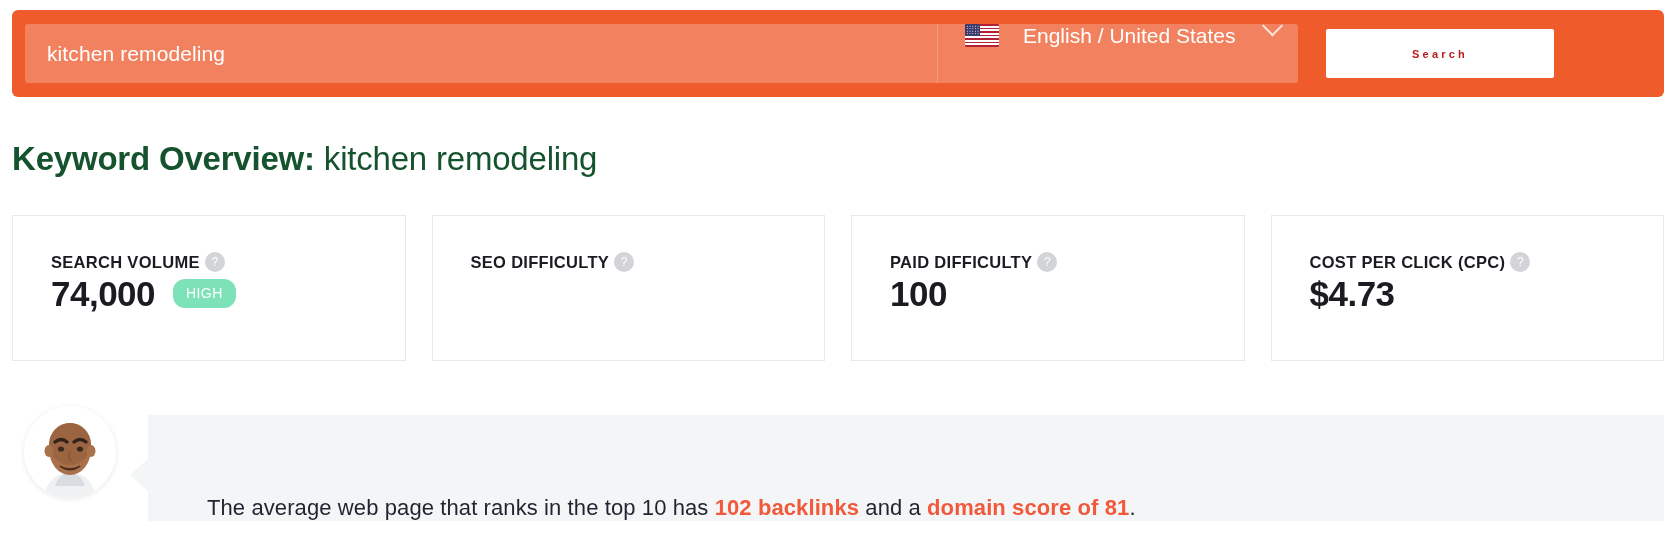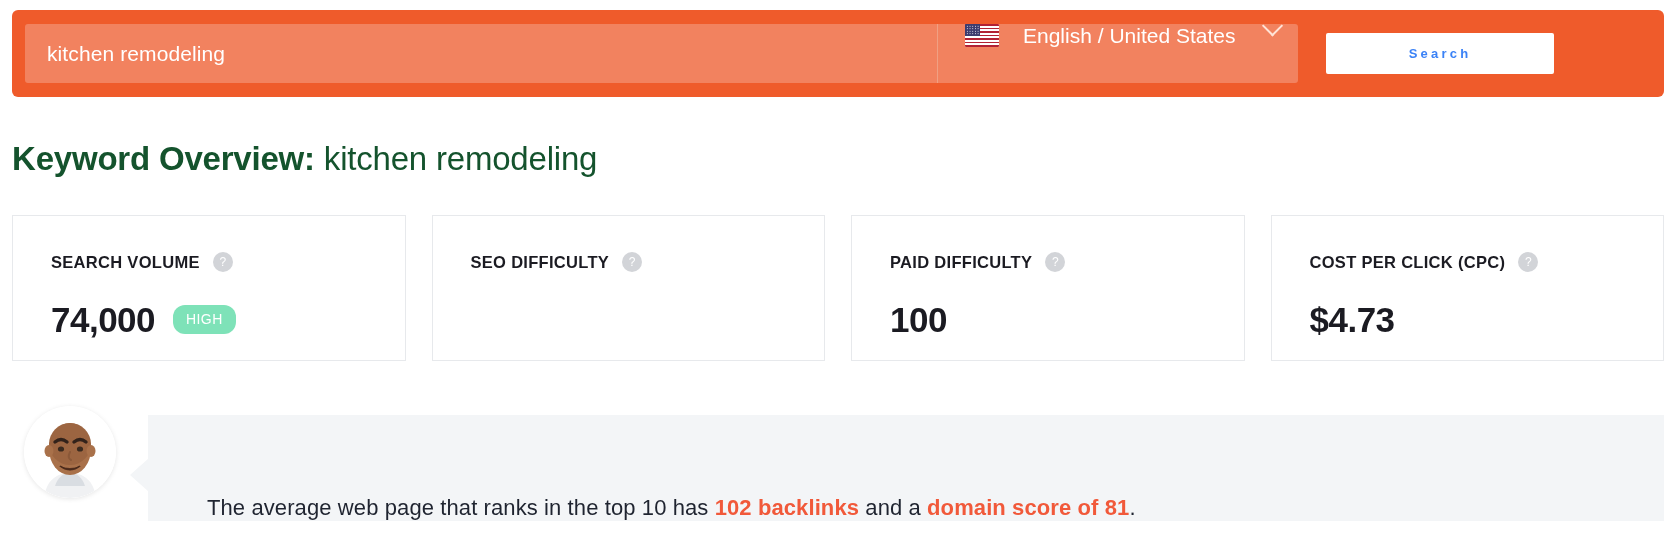--- a/index.html
+++ b/index.html
@@ -89,27 +89,27 @@
     width: 15px; height: 15px;
     border-right: 2.4px solid #ffe3d7;
     border-bottom: 2.4px solid #ffe3d7;
     transform: rotate(45deg) translate(-4px, -4px);
     flex: 0 0 auto;
   }
 
   .search-btn {
     margin-left: 28px;
     flex: 0 0 228px;
-    height: 41px;
+    height: 49px;
     background: #ffffff;
     border: none;
     border-radius: 2px;
-    color: #3b82f6;
+    color: #b91c1c;
     font-family: "Liberation Sans", sans-serif;
-    font-size: 13px;
+    font-size: 11px;
     font-weight: bold;
     letter-spacing: 3.2px;
     cursor: pointer;
   }
 
   
   .page-title {
     position: absolute;
     left: 12px; top: 140px;
     font-size: 33px;
@@ -130,42 +130,42 @@
   }
   .card {
     flex: 1 1 0;
     background: #ffffff;
     border: 1px solid #e7e9ec;
     padding: 36px 0 0 38px;
   }
   .card-head {
     display: flex;
     align-items: center;
-    gap: 13px;
+    gap: 5px;
   }
   .card-title {
     font-size: 16.5px;
     font-weight: bold;
     letter-spacing: .3px;
     color: #1b1b22;
     white-space: nowrap;
   }
   .help-icon {
     width: 20px; height: 20px;
     border-radius: 50%;
     background: #d2d4d8;
     color: #ffffff;
     font-size: 12px;
     line-height: 20px;
     text-align: center;
     flex: 0 0 auto;
     cursor: pointer;
   }
   .card-body {
-    margin-top: 30px;
+    margin-top: 4px;
     display: flex;
     align-items: center;
     gap: 18px;
   }
   .card-value {
     font-size: 35px;
     font-weight: bold;
     color: #1b1b22;
     letter-spacing: -.5px;
     line-height: 1;

